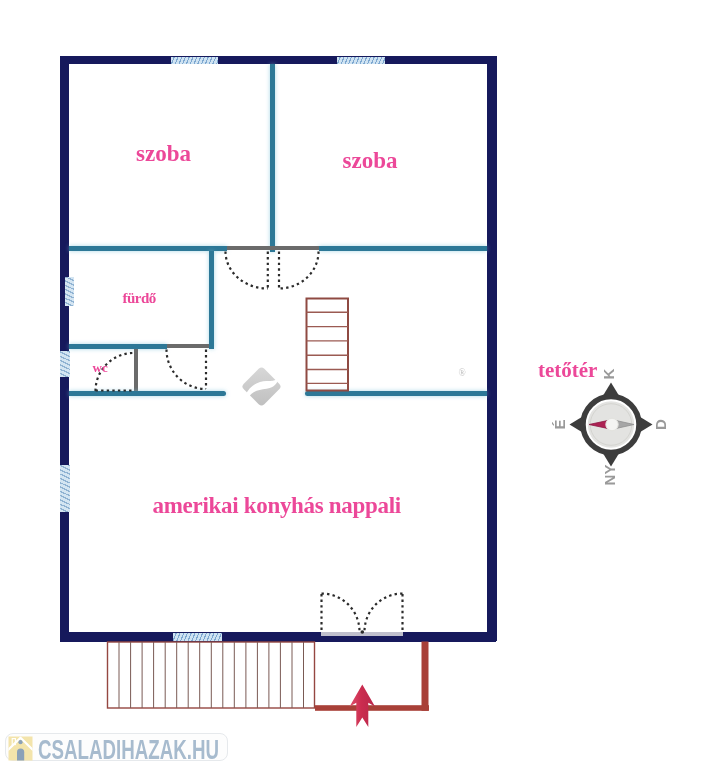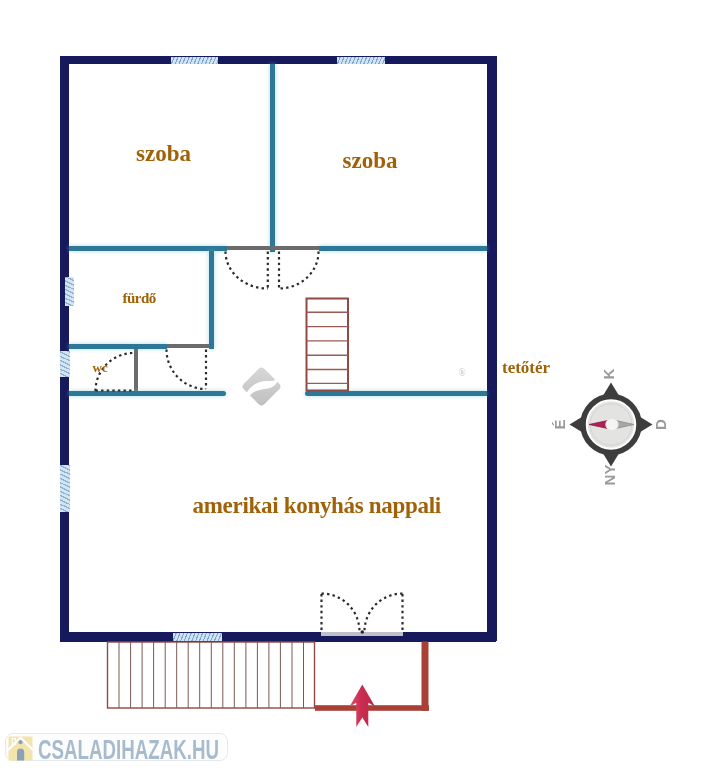--- a/index.html
+++ b/index.html
@@ -4,21 +4,21 @@
 <style>
   html,body{margin:0;padding:0;background:#ffffff;}
   #plan{position:relative;width:701px;height:768px;background:#ffffff;overflow:hidden;
         font-family:"Liberation Serif",serif;}
   .w{position:absolute;}
   .navy{background:#16195c;}
   .teal{background:#2d7897;box-shadow:0 0 4px rgba(115,190,215,.6);}
   .gray{background:#6b6b6b;}
   .win{background:repeating-linear-gradient(112deg,#cfe3f2 0px,#cfe3f2 2.4px,#7da7d0 2.4px,#7da7d0 3.5px);}
   .winv{background:repeating-linear-gradient(25deg,#d4e5f2 0px,#d4e5f2 2.6px,#8fb2d2 2.6px,#8fb2d2 3.9px);}
-  .lbl{position:absolute;font-weight:bold;color:#a16207;white-space:nowrap;}
+  .lbl{position:absolute;font-weight:bold;color:#ec4899;white-space:nowrap;}
   svg{position:absolute;left:0;top:0;}
 </style>
 </head>
 <body>
 <div id="plan">
 
   <div class="w" style="left:69px;top:64px;width:418px;height:568px;background:#ffffff;"></div>
 
   <div class="w" style="left:69px;top:64px;width:201px;height:182px;"></div>
 
@@ -173,23 +173,23 @@
 
   <div class="lbl" style="left:136px;top:141px;font-size:23px;">szoba</div>
 
   <div class="lbl" style="left:342.5px;top:147.5px;font-size:23px;">szoba</div>
 
   <div class="lbl" style="left:122.5px;top:290px;font-size:15px;letter-spacing:-0.5px;">fürdő</div>
 
   <div class="lbl" style="left:92.5px;top:359.5px;font-size:13px;">wc</div>
 
 
-  <div class="lbl" style="left:502px;top:357.5px;font-size:17px;">tetőtér</div>
-
-  <div class="lbl" style="left:152.5px;top:492.5px;font-size:23px;letter-spacing:-0.3px;margin-left:40px;">amerikai konyhás nappali</div>
+  <div class="lbl" style="left:538px;top:357.5px;font-size:21px;">tetőtér</div>
+
+  <div class="lbl" style="left:152.5px;top:492.5px;font-size:23px;letter-spacing:-0.3px;">amerikai konyhás nappali</div>
 
   <div class="lbl" style="left:458.5px;top:368px;font-size:9.5px;color:#c0c0c0;font-weight:normal;">®</div>
 
   <div class="w" style="left:5px;top:733px;width:223px;height:28px;background:#fdfdfd;border:1px solid #e6e9ec;border-radius:8px;box-sizing:border-box;"></div>
 
   <svg width="701" height="768" viewBox="0 0 701 768" style="pointer-events:none;">
     <g>
       <defs>
           <clipPath id="hic">
             <rect x="8.5" y="736.5" width="24" height="24"></rect>

